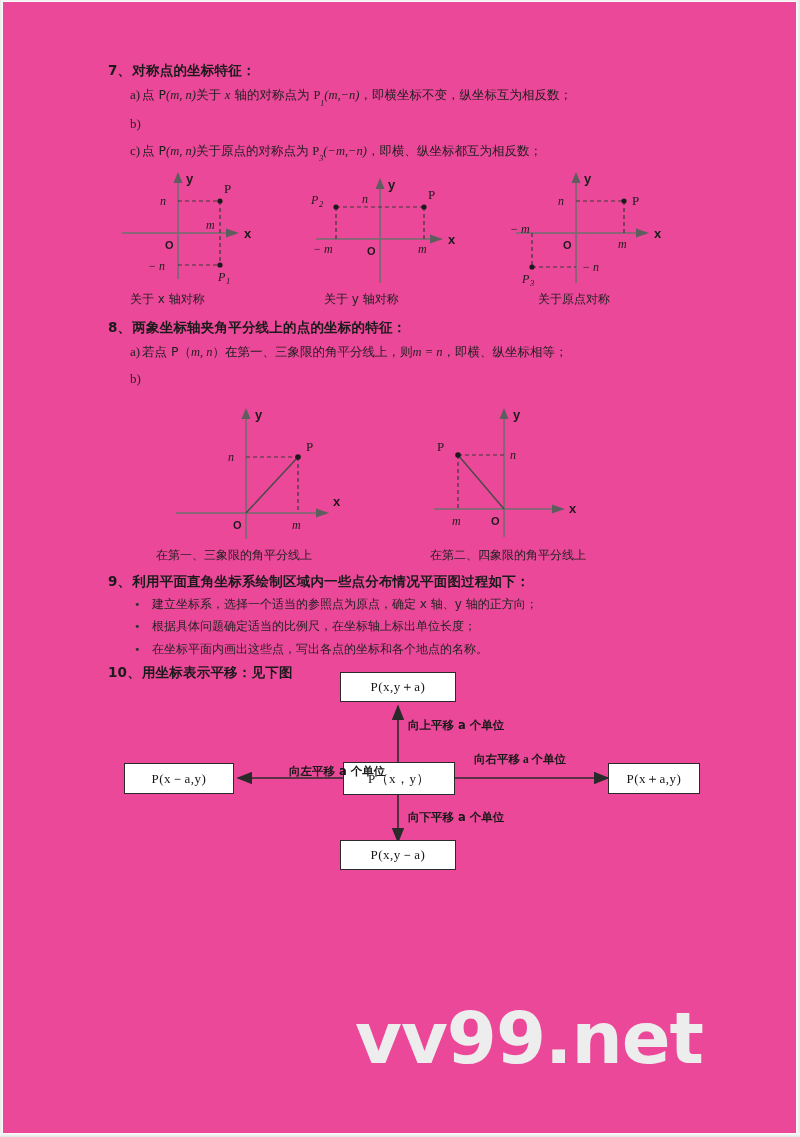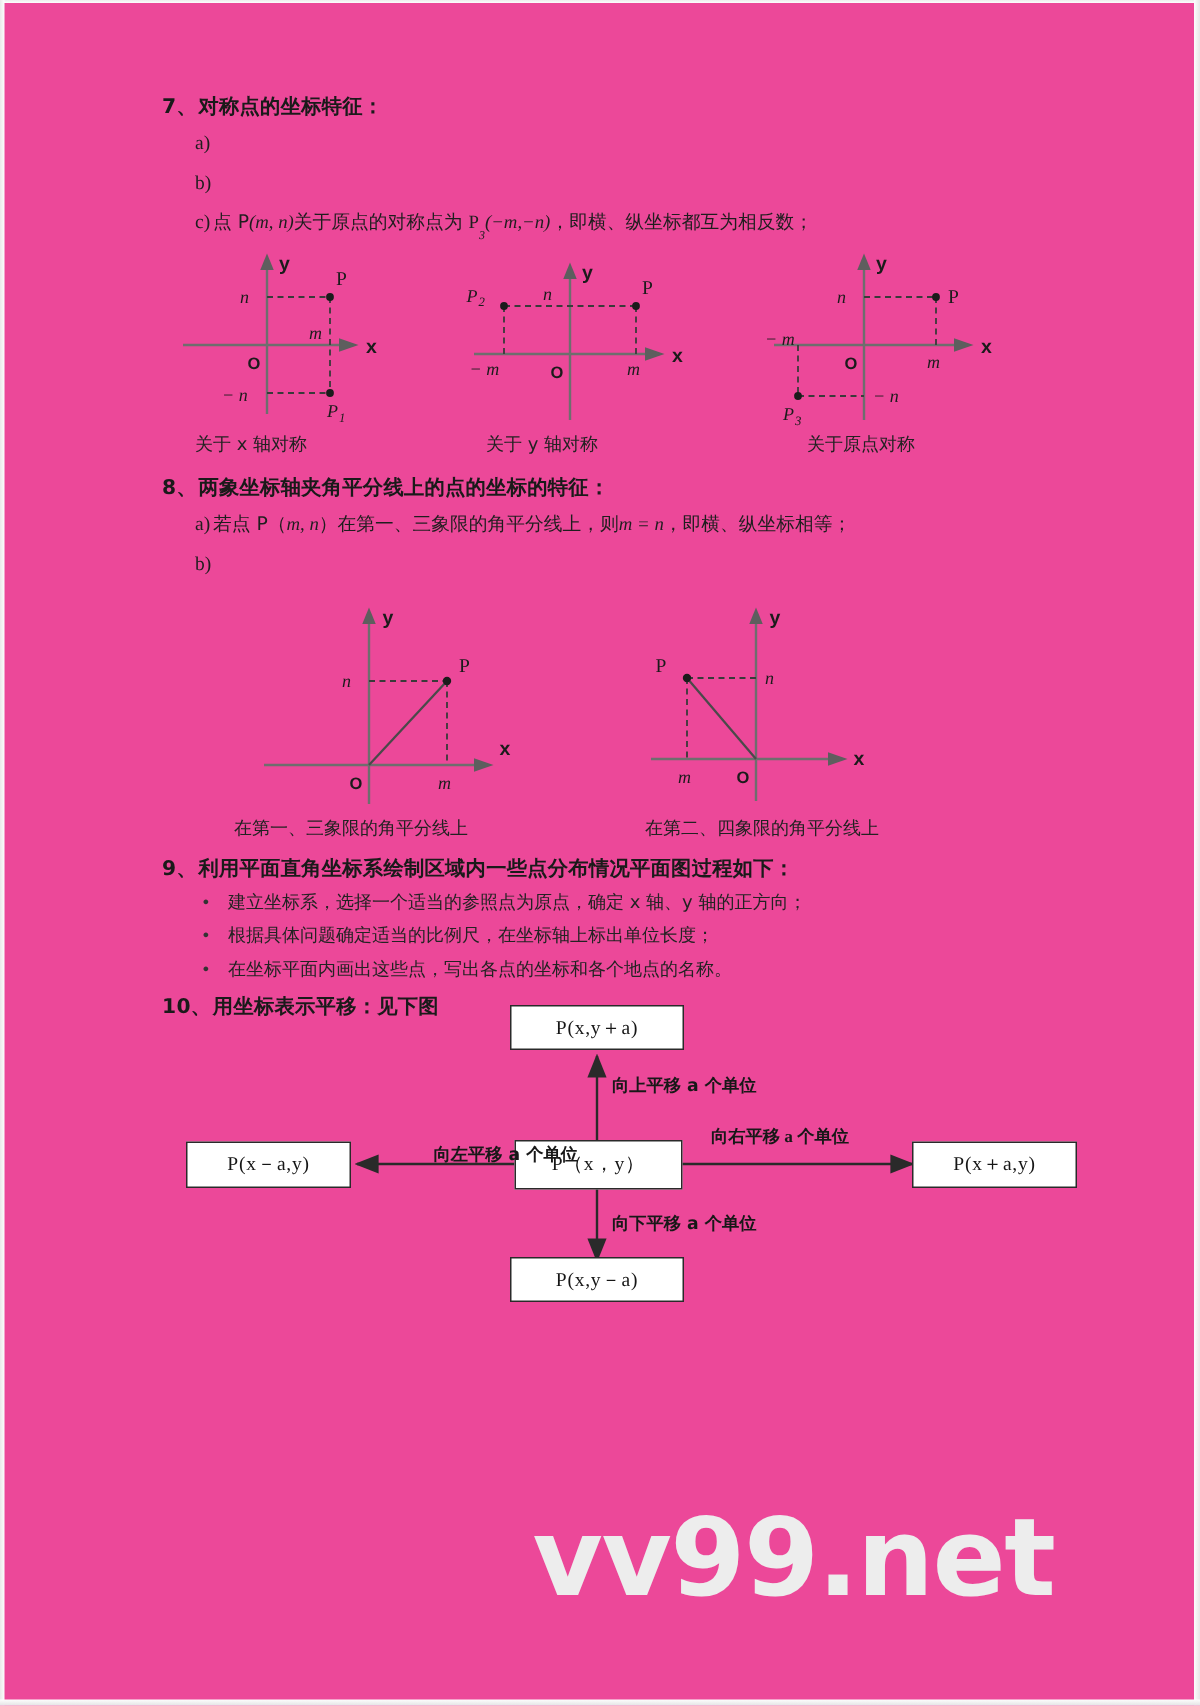--- a/index.html
+++ b/index.html
@@ -217,20 +217,21 @@
 
   <div class="content">
 
     <div class="sec-head">
       <span class="num">7、</span><span>对称点的坐标特征：</span>
     </div>
 
     <ul class="abc-list">
       <li class="abc-item">
         <span class="abc-label">a)</span>
+        <span class="abc-body"><span>点 P</span><span class="mi">(m, n)</span><span>关于</span> <span class="mi">x</span> <span>轴的对称点为</span> <span class="psub"><span class="mr">P</span><sub>1</sub></span><span class="mi">(m,−n)</span><span>，</span><span>即横坐标不变，纵坐标互为相反数；</span></span>
       </li>
       <li class="abc-item">
         <span class="abc-label">b)</span>
       </li>
       <li class="abc-item">
         <span class="abc-label">c)</span>
         <span class="abc-body"><span>点 P</span><span class="mi">(m, n)</span><span>关于</span><span>原点的对称点为</span> <span class="psub"><span class="mr">P</span><sub>3</sub></span><span class="mi">(−m,−n)</span><span>，</span><span>即横、纵坐标都互为相反数；</span></span>
       </li>
     </ul>
 
@@ -406,21 +407,21 @@
 
         <line x1="235" y1="94" x2="130" y2="94" stroke="#2a2a2a" stroke-width="1.6" marker-end="url(#ah)"></line>
 
         <line x1="346" y1="94" x2="500" y2="94" stroke="#2a2a2a" stroke-width="1.6" marker-end="url(#ah)"></line>
       </svg>
 
       <div class="fbox" style="left:232px; top:-12px; width:116px; height:30px;">P(x,y＋a)</div>
       <div class="fbox" style="left:235px; top:78px; width:112px; height:33px;">P（x，y）</div>
       <div class="fbox" style="left:232px; top:156px; width:116px; height:30px;">P(x,y－a)</div>
       <div class="fbox" style="left:16px; top:79px; width:110px; height:31px;">P(x－a,y)</div>
-      <div class="fbox" style="left:500px; top:79px; width:110px; height:31px;">P(x＋a,y)</div>
+      <div class="fbox" style="left:500px; top:79px; width:92px; height:31px;">P(x＋a,y)</div>
 
       <div class="flabel" style="left:300px; top:34px;">向上平移 a 个单位</div>
       <div class="flabel" style="left:300px; top:126px;">向下平移 a 个单位</div>
       <div class="flabel" style="left:133px; top:80px;padding-left:48px;">向左平移 a 个单位</div>
       <div class="flabel" style="left:366px; top:68px;font-family:Liberation Serif, serif;">向右平移 a 个单位</div>
     </div>
 
   </div>
 
   <div class="watermark">vv99.net</div>

